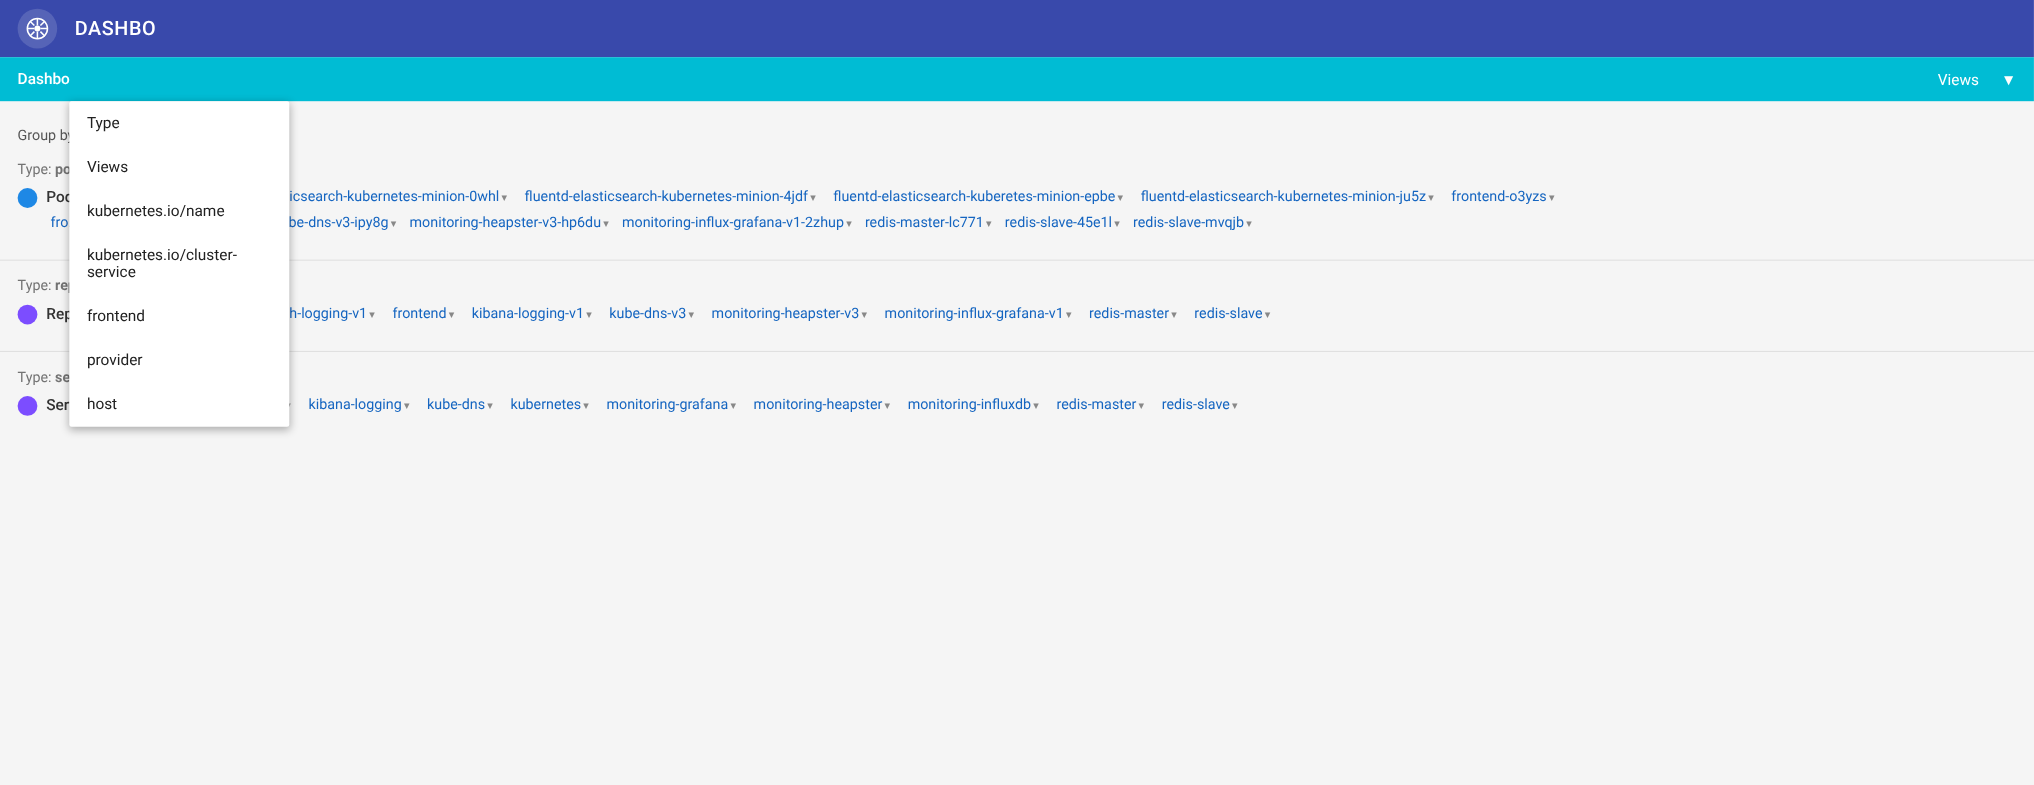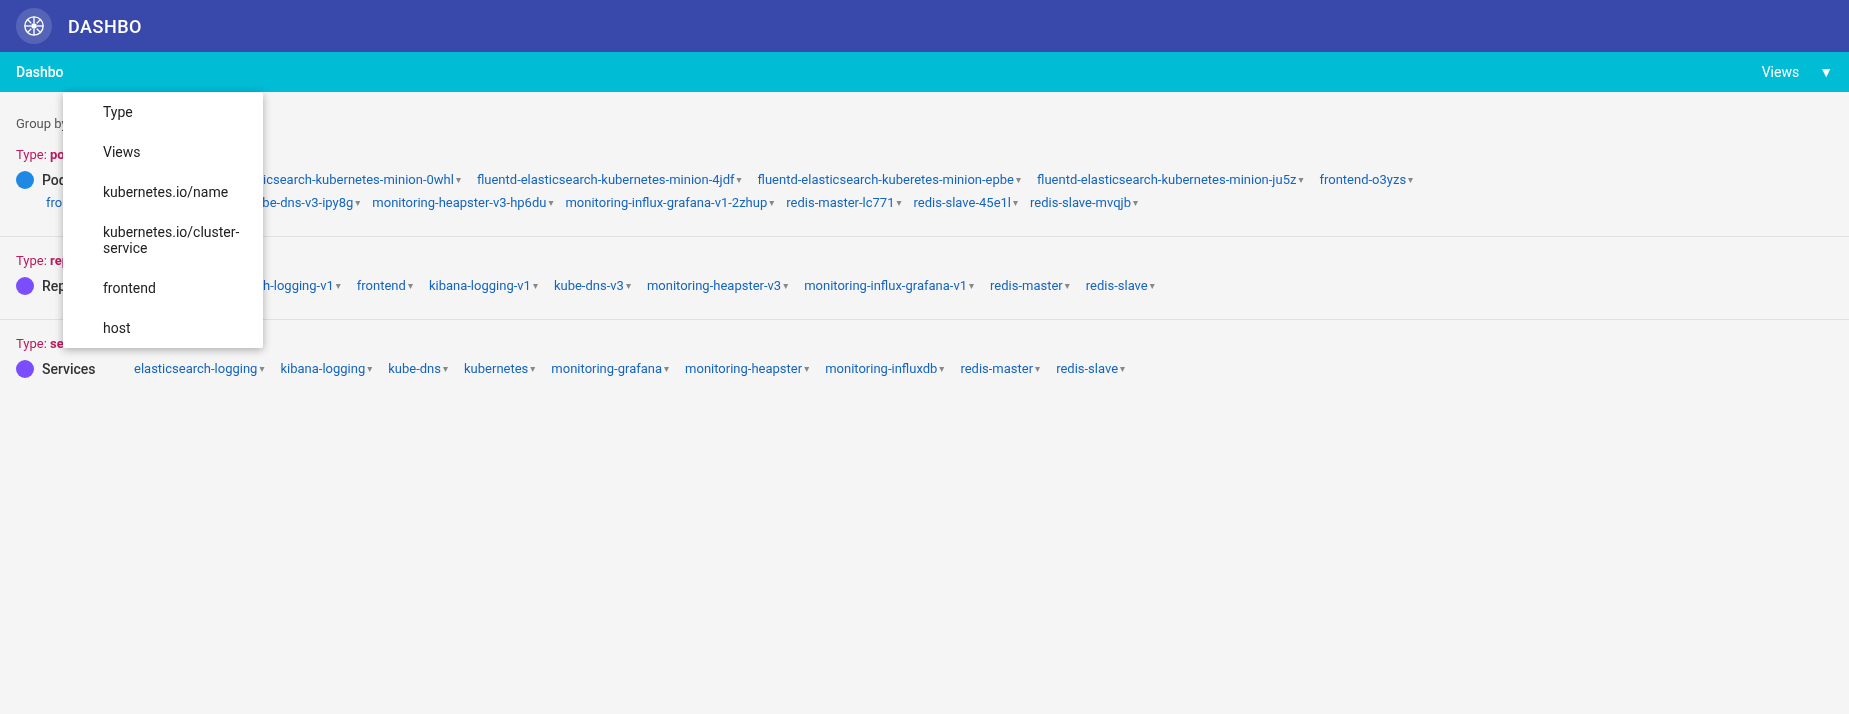--- a/index.html
+++ b/index.html
@@ -78,36 +78,35 @@
       left: 63px;
       width: 200px;
       background: white;
       box-shadow: 0 2px 8px rgba(0,0,0,0.3);
       z-index: 100;
       border-radius: 2px;
     }
     .dropdown-menu-scroll {
       overflow-y: auto;
       max-height: 400px;
-      margin-left: 24px;
     }
     .dropdown-menu-item {
       padding: 12px 16px;
       font-size: 14px;
       color: #212121;
       cursor: pointer;
     }
 
     
     .type-section {
       padding: 8px 16px 16px 16px;
     }
     .type-label {
       font-size: 13px;
-      color: #be185d;
+      color: #737373;
       margin-bottom: 8px;
     }
     .type-label span {
       font-weight: 700;
     }
     .type-row {
       display: flex;
       align-items: center;
       gap: 8px;
       flex-wrap: wrap;
@@ -190,20 +189,21 @@
     <span>Group by</span>
   </div>
 
   <div class="dropdown-menu">
     <div class="dropdown-menu-scroll">
       <div class="dropdown-menu-item">Type</div>
       <div class="dropdown-menu-item">Views</div>
       <div class="dropdown-menu-item">kubernetes.io/name</div>
       <div class="dropdown-menu-item">kubernetes.io/cluster-service</div>
       <div class="dropdown-menu-item">frontend</div>
+      <div class="dropdown-menu-item">provider</div>
       <div class="dropdown-menu-item">host</div>
     </div>
   </div>
 
   <div class="type-section">
     <div class="type-label">Type: <span>po</span></div>
     <div class="type-row">
       <div class="type-dot" style="background:#1e88e5;"></div>
       <span class="type-name">Pods</span>
       <span class="chip">elas... <span class="chip-arrow">▾</span></span>

